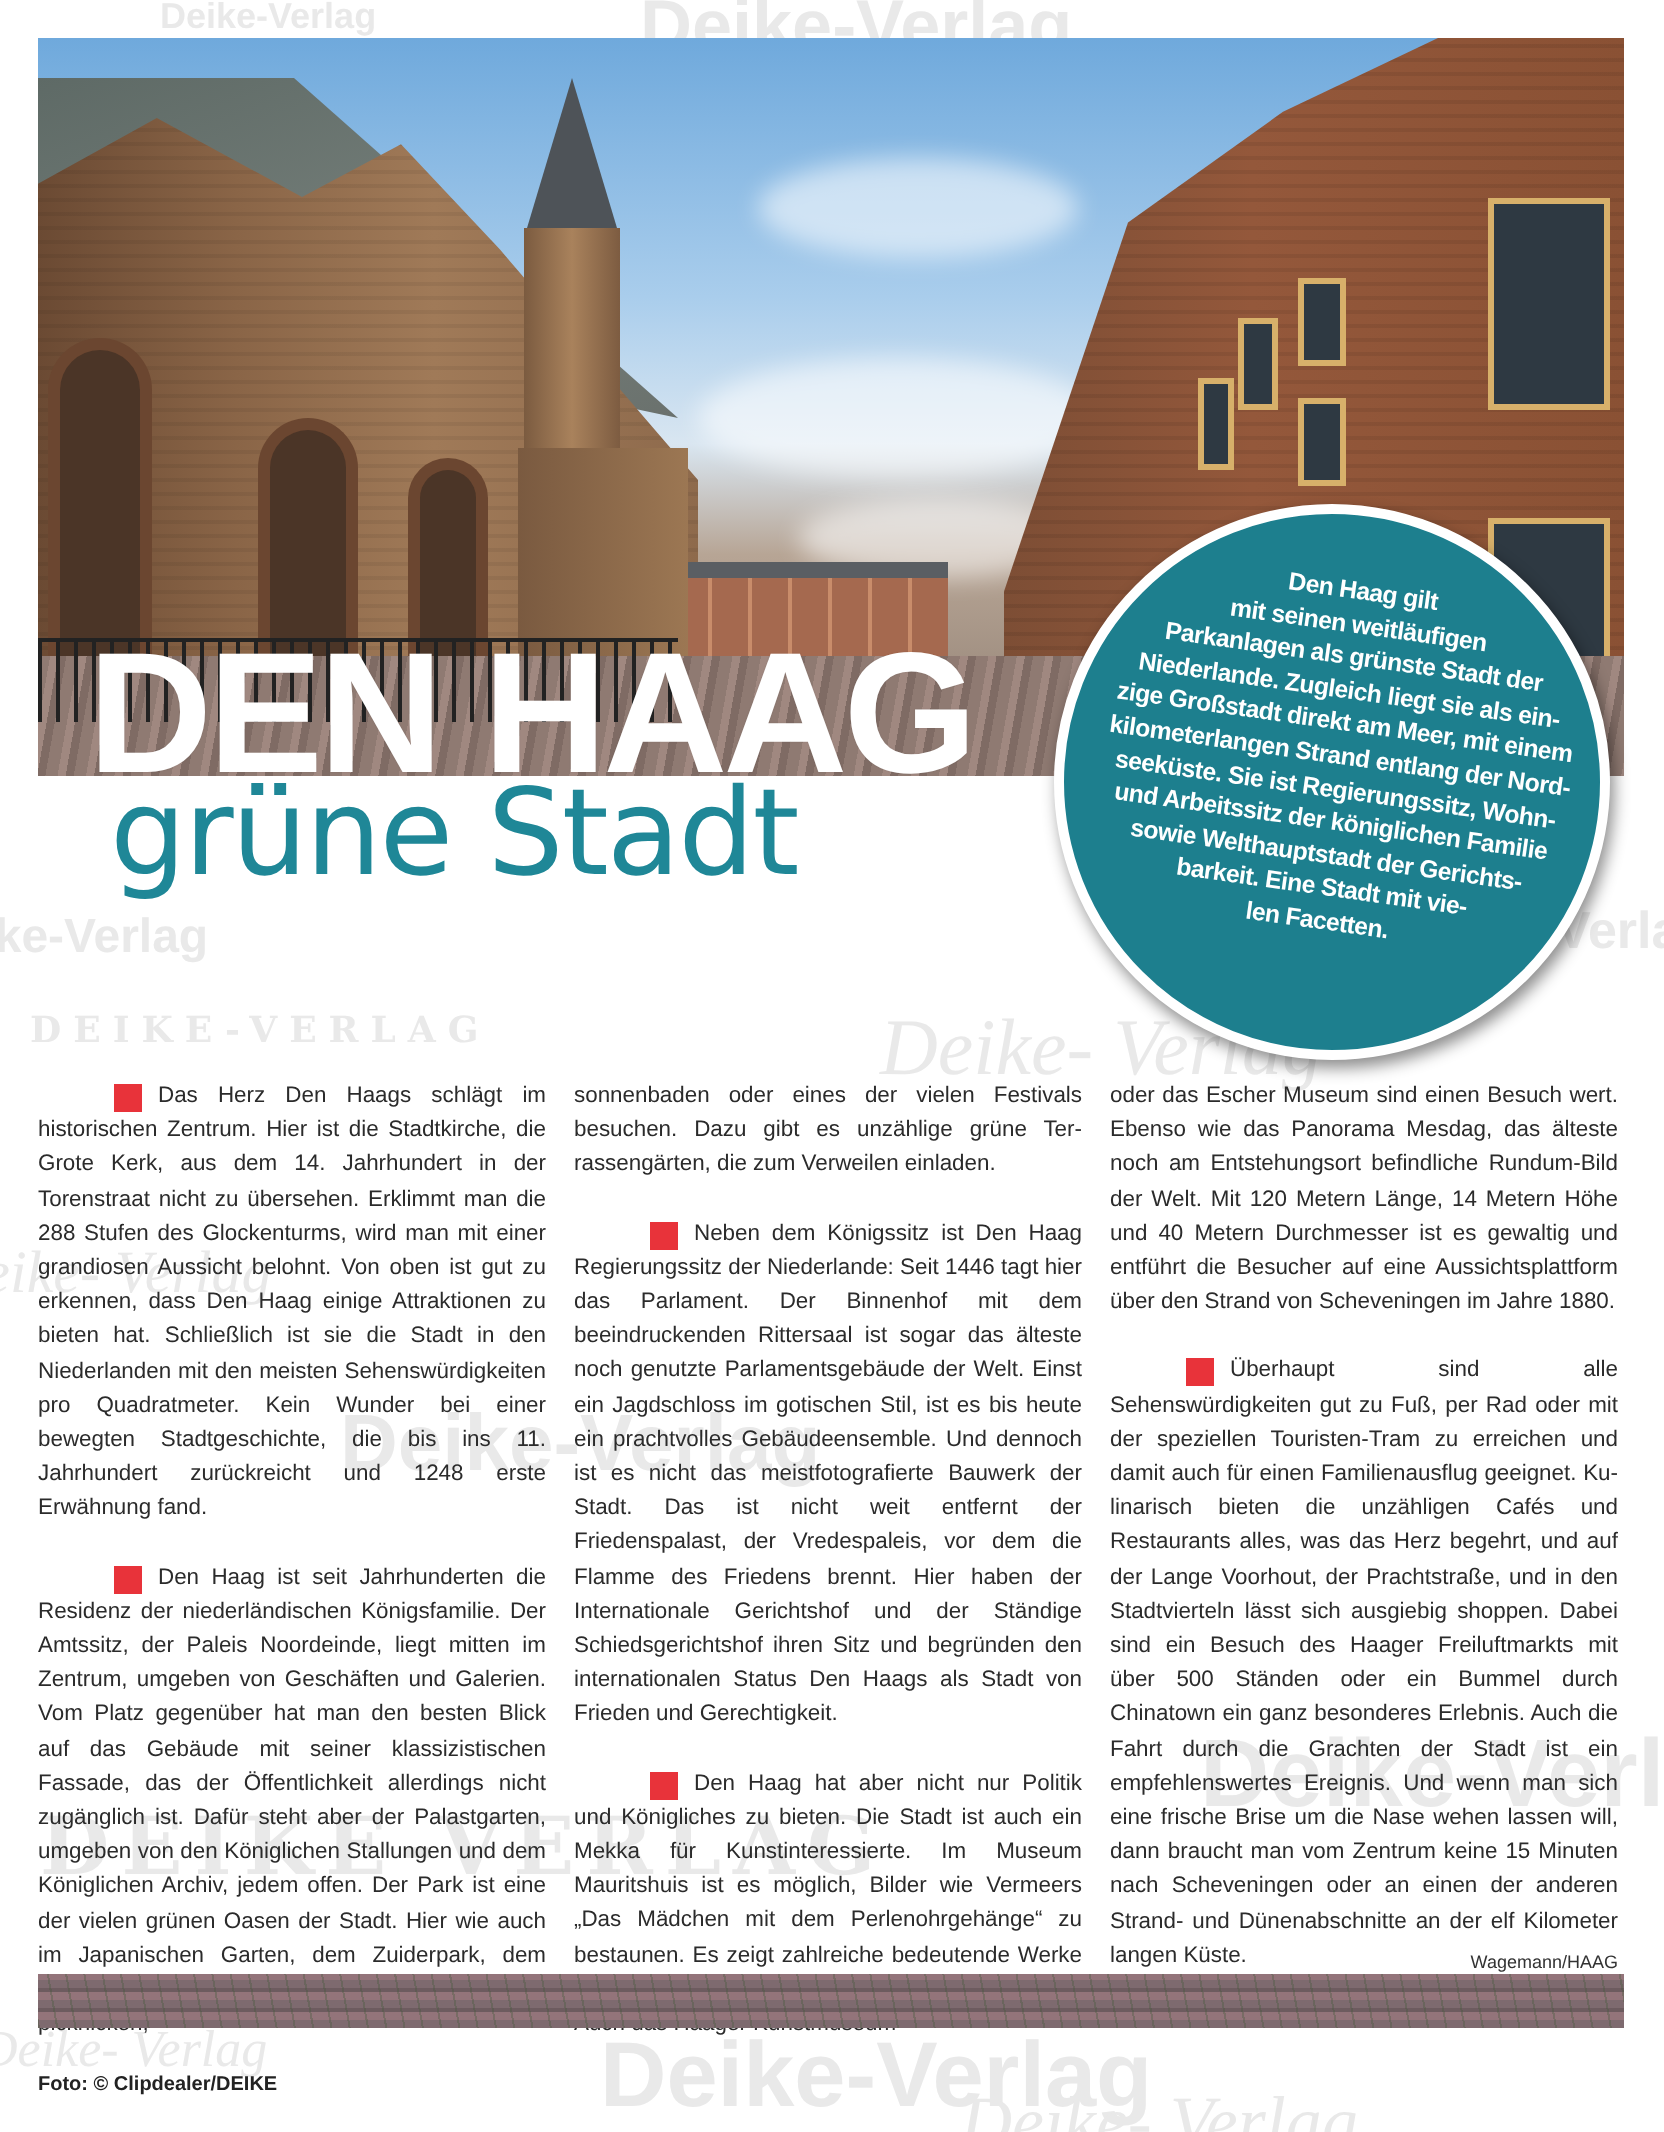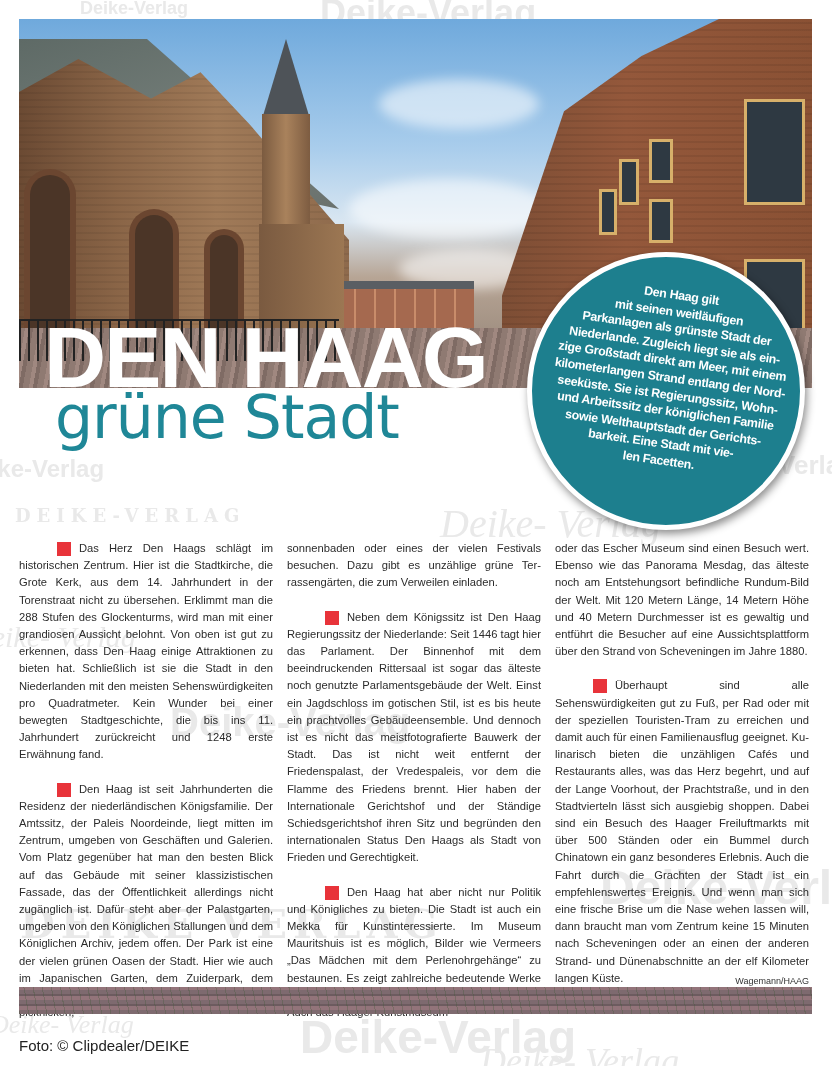--- a/index.html
+++ b/index.html
@@ -114,21 +114,21 @@
   
   .cobble {
     position:absolute; left:19px; top:987px; width:793px; height:27px; z-index:2;
     background:
       repeating-linear-gradient(80deg, rgba(70,90,60,0.35) 0 1px, transparent 1px 9px),
       repeating-linear-gradient(0deg, #7e6a6f 0 4px, #93747a 4px 8px, #6d5b5f 8px 10px),
       #826d70;
   }
   .photo-credit {
     position:absolute; left:19px; top:1037px; z-index:2;
-    font-size:15px; color:#222;
+    font-size:10px; color:#222;font-weight:bold;
   }
 </style>
 </head>
 <body>
 
 <div class="wm sans" style="left:320px; top:-8px; font-size:36px;">Deike-Verlag</div>
 <div class="wm sans" style="left:80px; top:-2px; font-size:18px;">Deike-Verlag</div>
 <div class="wm caps" style="left:15px; top:505px; font-size:18px;">DEIKE-VERLAG</div>
 <div class="wm serif" style="left:440px; top:500px; font-size:40px;">Deike- Verlag</div>
 <div class="wm sans" style="left:-40px; top:455px; font-size:24px;">Deike-Verlag</div>

